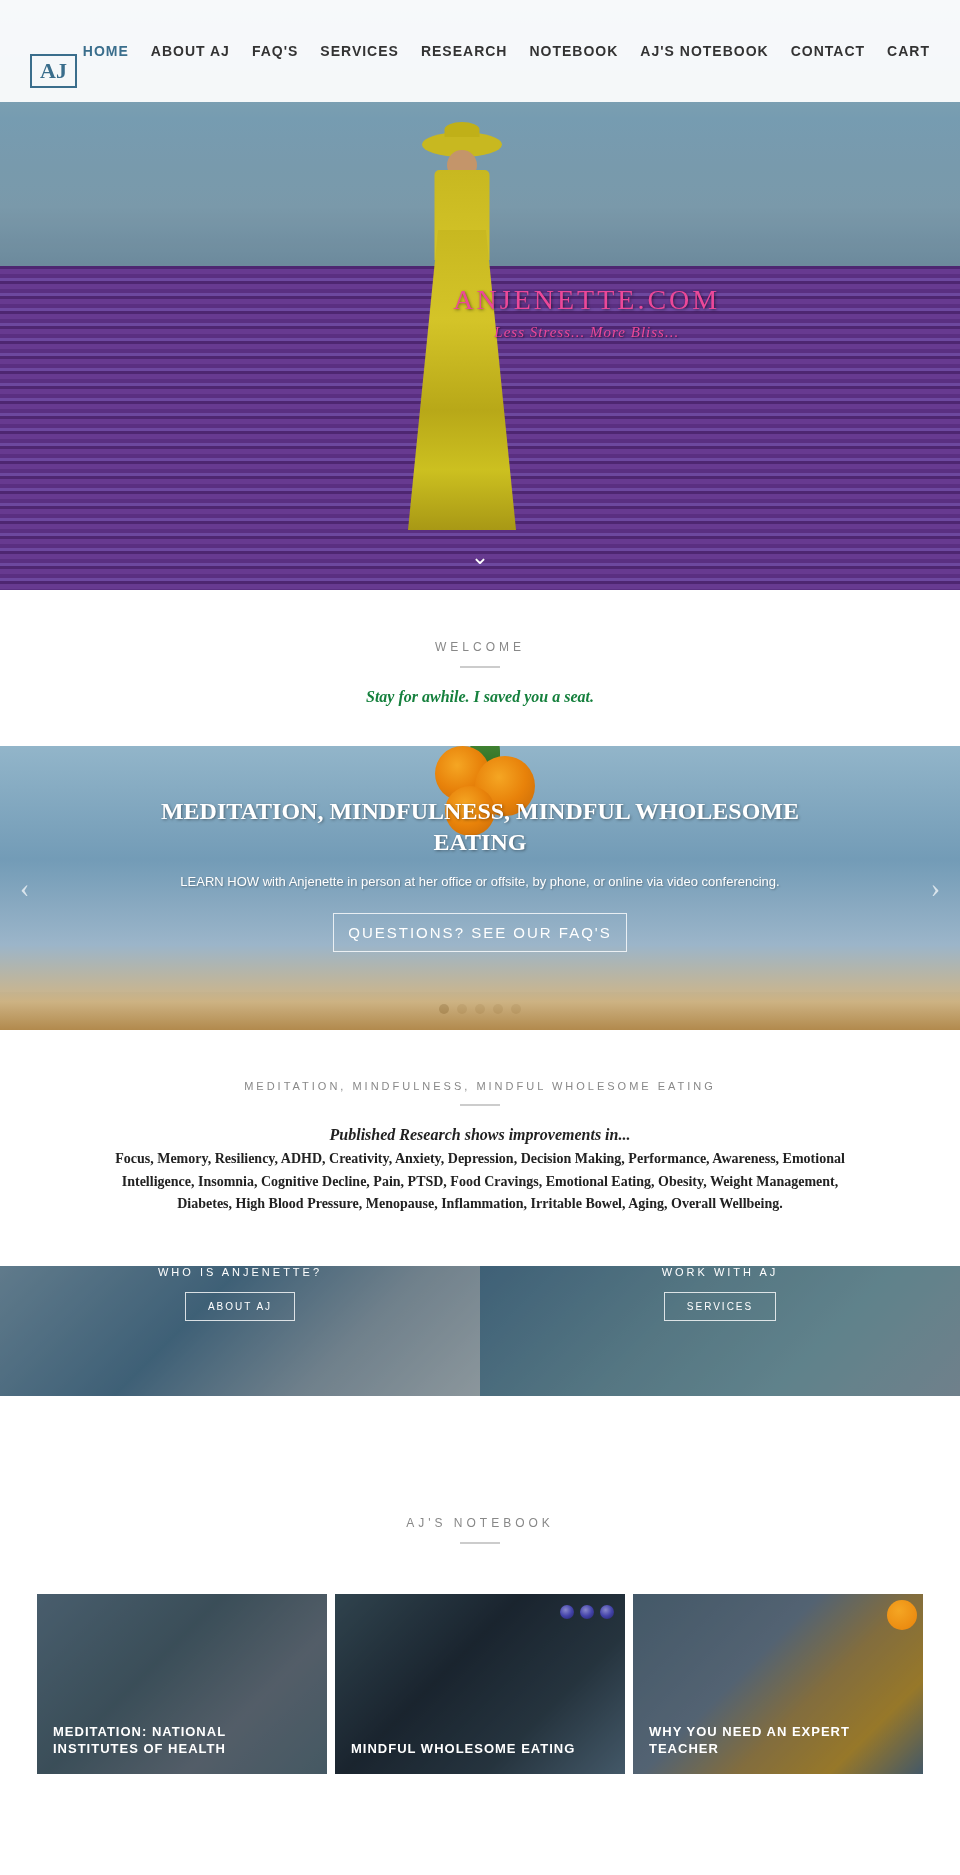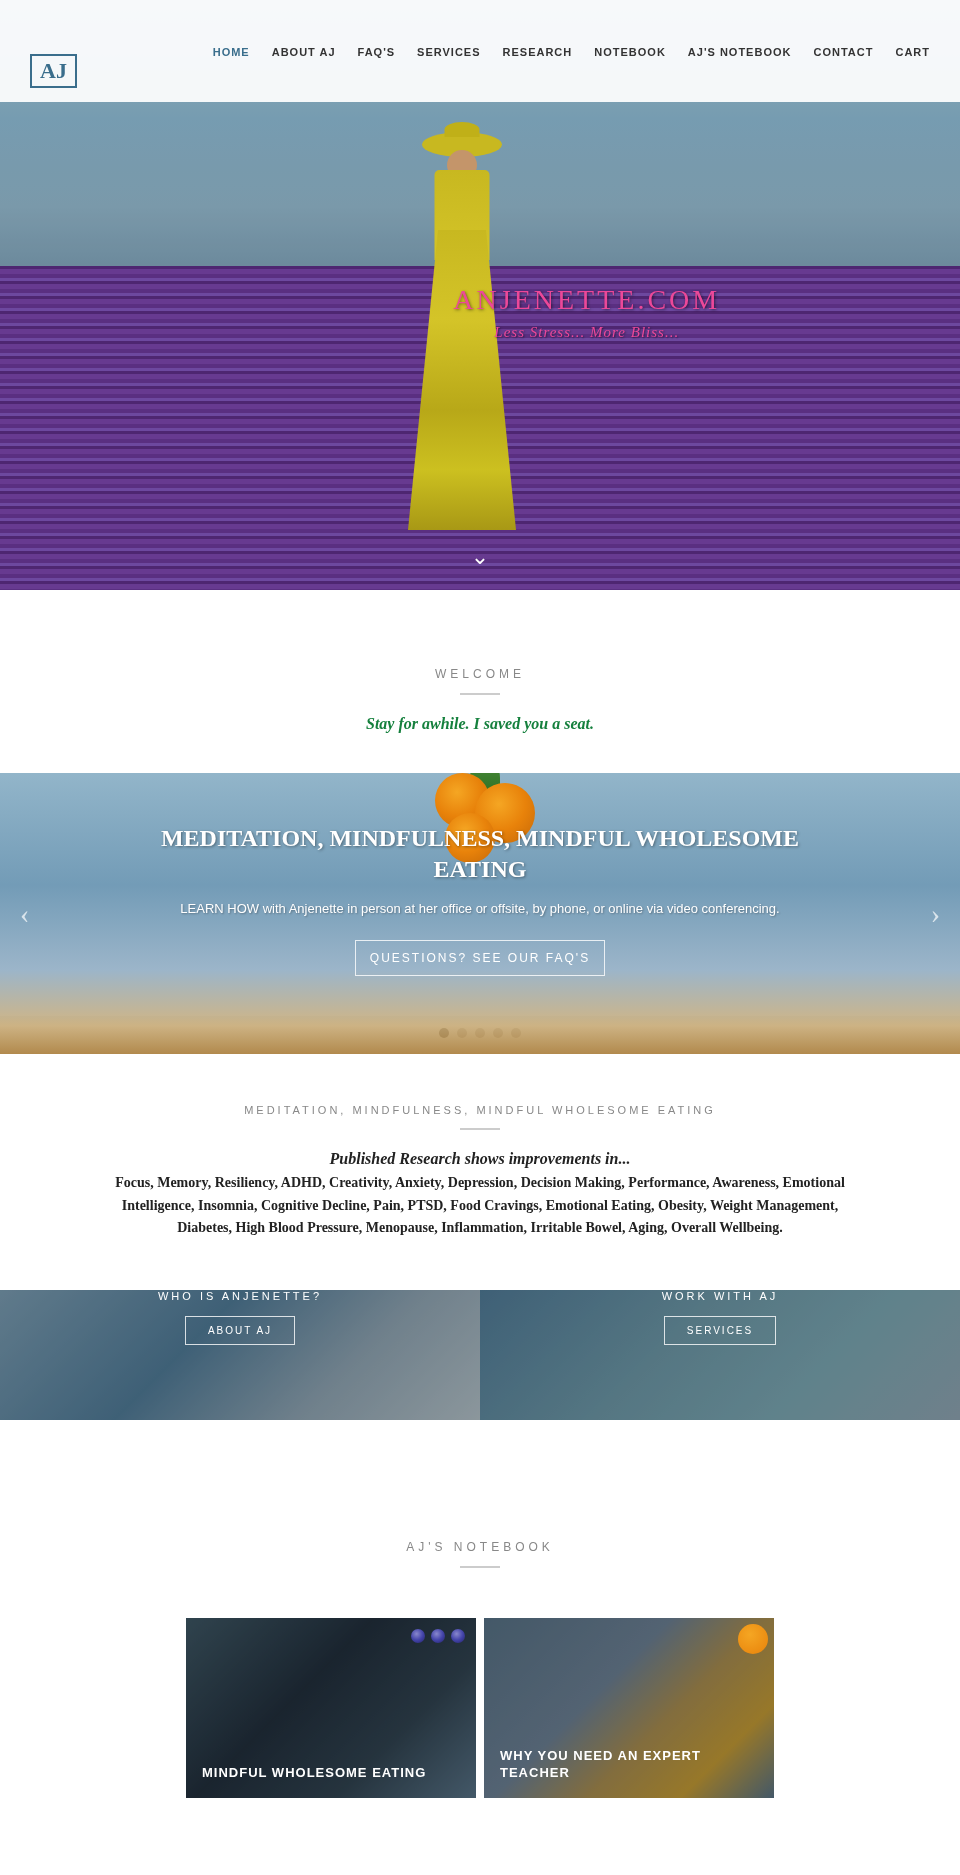--- a/index.html
+++ b/index.html
@@ -25,21 +25,21 @@
       padding: 2px 8px;
       margin-top: 40px;
     }
     .nav-links {
       display: flex;
       gap: 22px;
       list-style: none;
     }
     .nav-links li a {
       font-family: Arial, Helvetica, sans-serif;
-      font-size: 11px;
+      font-size: 14px;
       letter-spacing: 1px;
       text-decoration: none;
       color: #333;
       font-weight: 600;
     }
     .nav-links li a.active { color: #3a6e8c; }
 
     
     .hero {
       position: relative;
@@ -174,21 +174,20 @@
       z-index: 6;
       color: #fff;
       font-size: 22px;
     }
 
     
     .welcome-section {
       text-align: center;
       padding: 50px 40px 40px;
       background: #fff;
-      margin-top: 27px;
     }
     .section-label {
       font-family: Arial, Helvetica, sans-serif;
       font-size: 12px;
       letter-spacing: 4px;
       color: #888;
       margin-bottom: 12px;
     }
     .section-divider {
       width: 40px;
@@ -264,21 +263,21 @@
       font-size: 13px;
       margin-bottom: 24px;
       text-shadow: 1px 1px 2px rgba(0,0,0,0.3);
     }
     .slider-btn {
       display: inline-block;
       border: 1px solid rgba(255,255,255,0.8);
       color: #fff;
       padding: 10px 14px;
       font-family: Arial, sans-serif;
-      font-size: 12px;
+      font-size: 15px;
       letter-spacing: 2px;
       text-decoration: none;
       cursor: pointer;
       background: transparent;
       text-align: right;
     }
     .slider-arrow {
       position: absolute;
       top: 50%;
       transform: translateY(-50%);
@@ -569,20 +568,27 @@
 </div>
 
 <div class="spacer"></div>
 
 <section class="notebook-section">
   <div class="section-label">AJ'S NOTEBOOK</div>
   <div class="section-divider"></div>
 </section>
 
 <div class="notebook-cards">
+  <div class="nb-card">
+    <div class="nb-card-bg nb-bg-1"></div>
+    <div class="nb-card-overlay"></div>
+    <div class="nb-card-content">
+      <div class="nb-card-title">MEDITATION: NATIONAL INSTITUTES OF HEALTH</div>
+    </div>
+  </div>
 
   <div class="nb-card">
     <div class="nb-card-bg nb-bg-3"></div>
     <div class="nb-card-overlay"></div>
     <div class="nb-deco">
       <span class="berry"></span>
       <span class="berry"></span>
       <span class="berry"></span>
     </div>
     <div class="nb-card-content">

